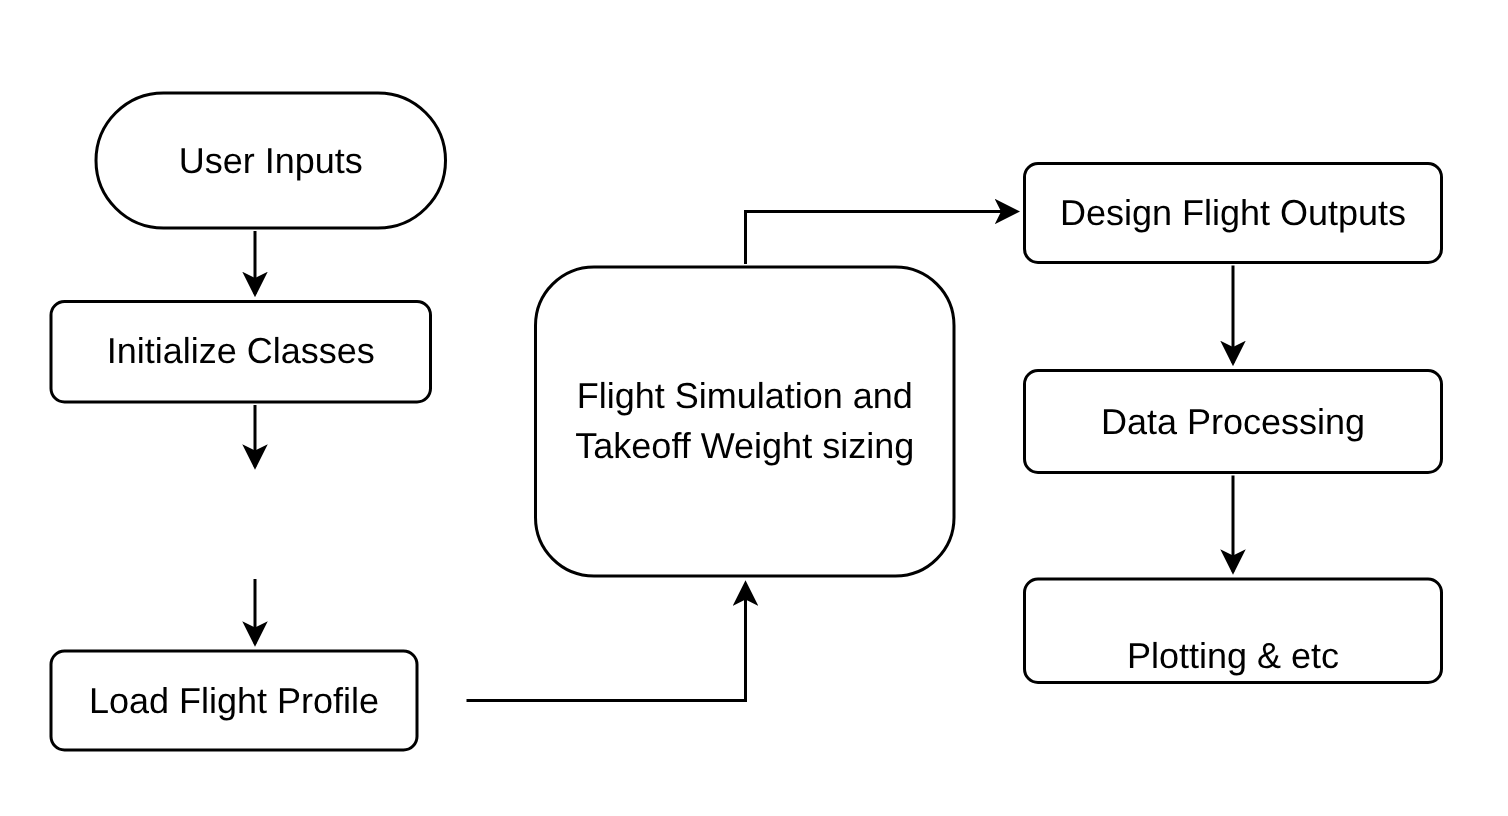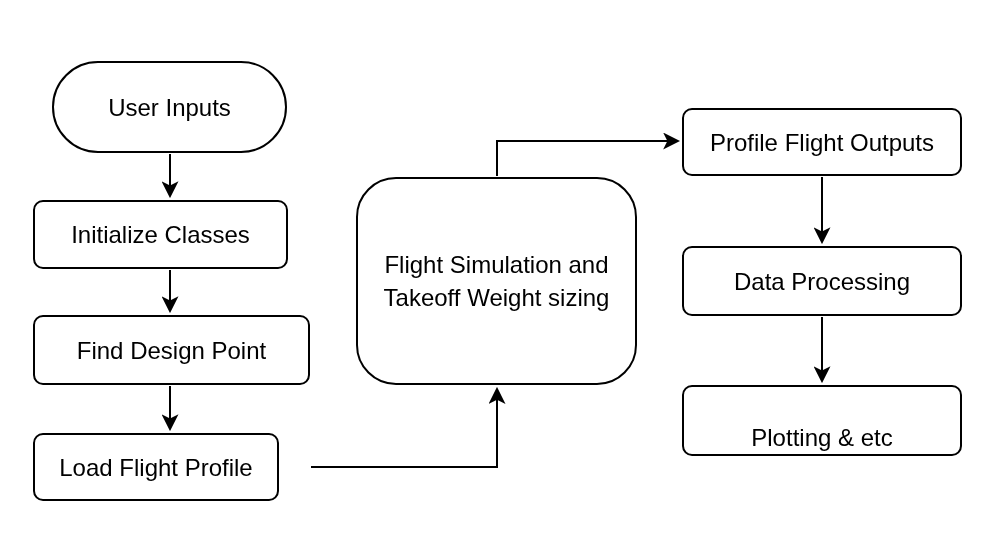--- a/index.html
+++ b/index.html
@@ -34,21 +34,21 @@
     justify-content: center;
     text-align: center;
     font-size: 24px;
     line-height: 33px;
   }
   .rect { border-radius: 10px; }
   .stadium { border-radius: 46px; }
   .bigbox { border-radius: 40px; padding: 0 14px; }
 
   
-  .n-user-inputs        { left: 52px;  top: 61px;  width: 235px; height: 92px; }
+  .n-user-inputs        { left: 63px;  top: 61px;  width: 235px; height: 92px; }
   .n-initialize-classes { left: 33px;  top: 200px; width: 255px; height: 69px; }
   .n-find-design-point  { left: 33px;  top: 315px; width: 277px; height: 70px; }
   .n-load-flight-profile{ left: 33px;  top: 433px; width: 246px; height: 68px; }
   .n-flight-simulation  { left: 356px; top: 177px; width: 281px; height: 208px; }
   .n-collect-outputs    { left: 682px; top: 108px; width: 280px; height: 68px; }
   .n-data-processing    { left: 682px; top: 246px; width: 280px; height: 70px; }
   .n-plotting-etc       { left: 682px; top: 385px; width: 280px; height: 71px; align-items: flex-end; }
 </style>
 </head>
 <body>
@@ -71,34 +71,31 @@
   </svg>
 
   <div class="node stadium n-user-inputs">
     <span>User Inputs</span>
   </div>
 
   <div class="node rect n-initialize-classes">
     <span>Initialize Classes</span>
   </div>
 
-  <div class="node rect n-find-design-point">
-    <span>Find Design Point</span>
-  </div>
 
   <div class="node rect n-load-flight-profile">
     <span>Load Flight Profile</span>
   </div>
 
   <div class="node bigbox n-flight-simulation">
     <span>Flight Simulation and Takeoff Weight sizing</span>
   </div>
 
   <div class="node rect n-collect-outputs">
-    <span>Profile Flight Outputs</span>
+    <span>Design Flight Outputs</span>
   </div>
 
   <div class="node rect n-data-processing">
     <span>Data Processing</span>
   </div>
 
   <div class="node rect n-plotting-etc">
     <span>Plotting &amp; etc</span>
   </div>
 

